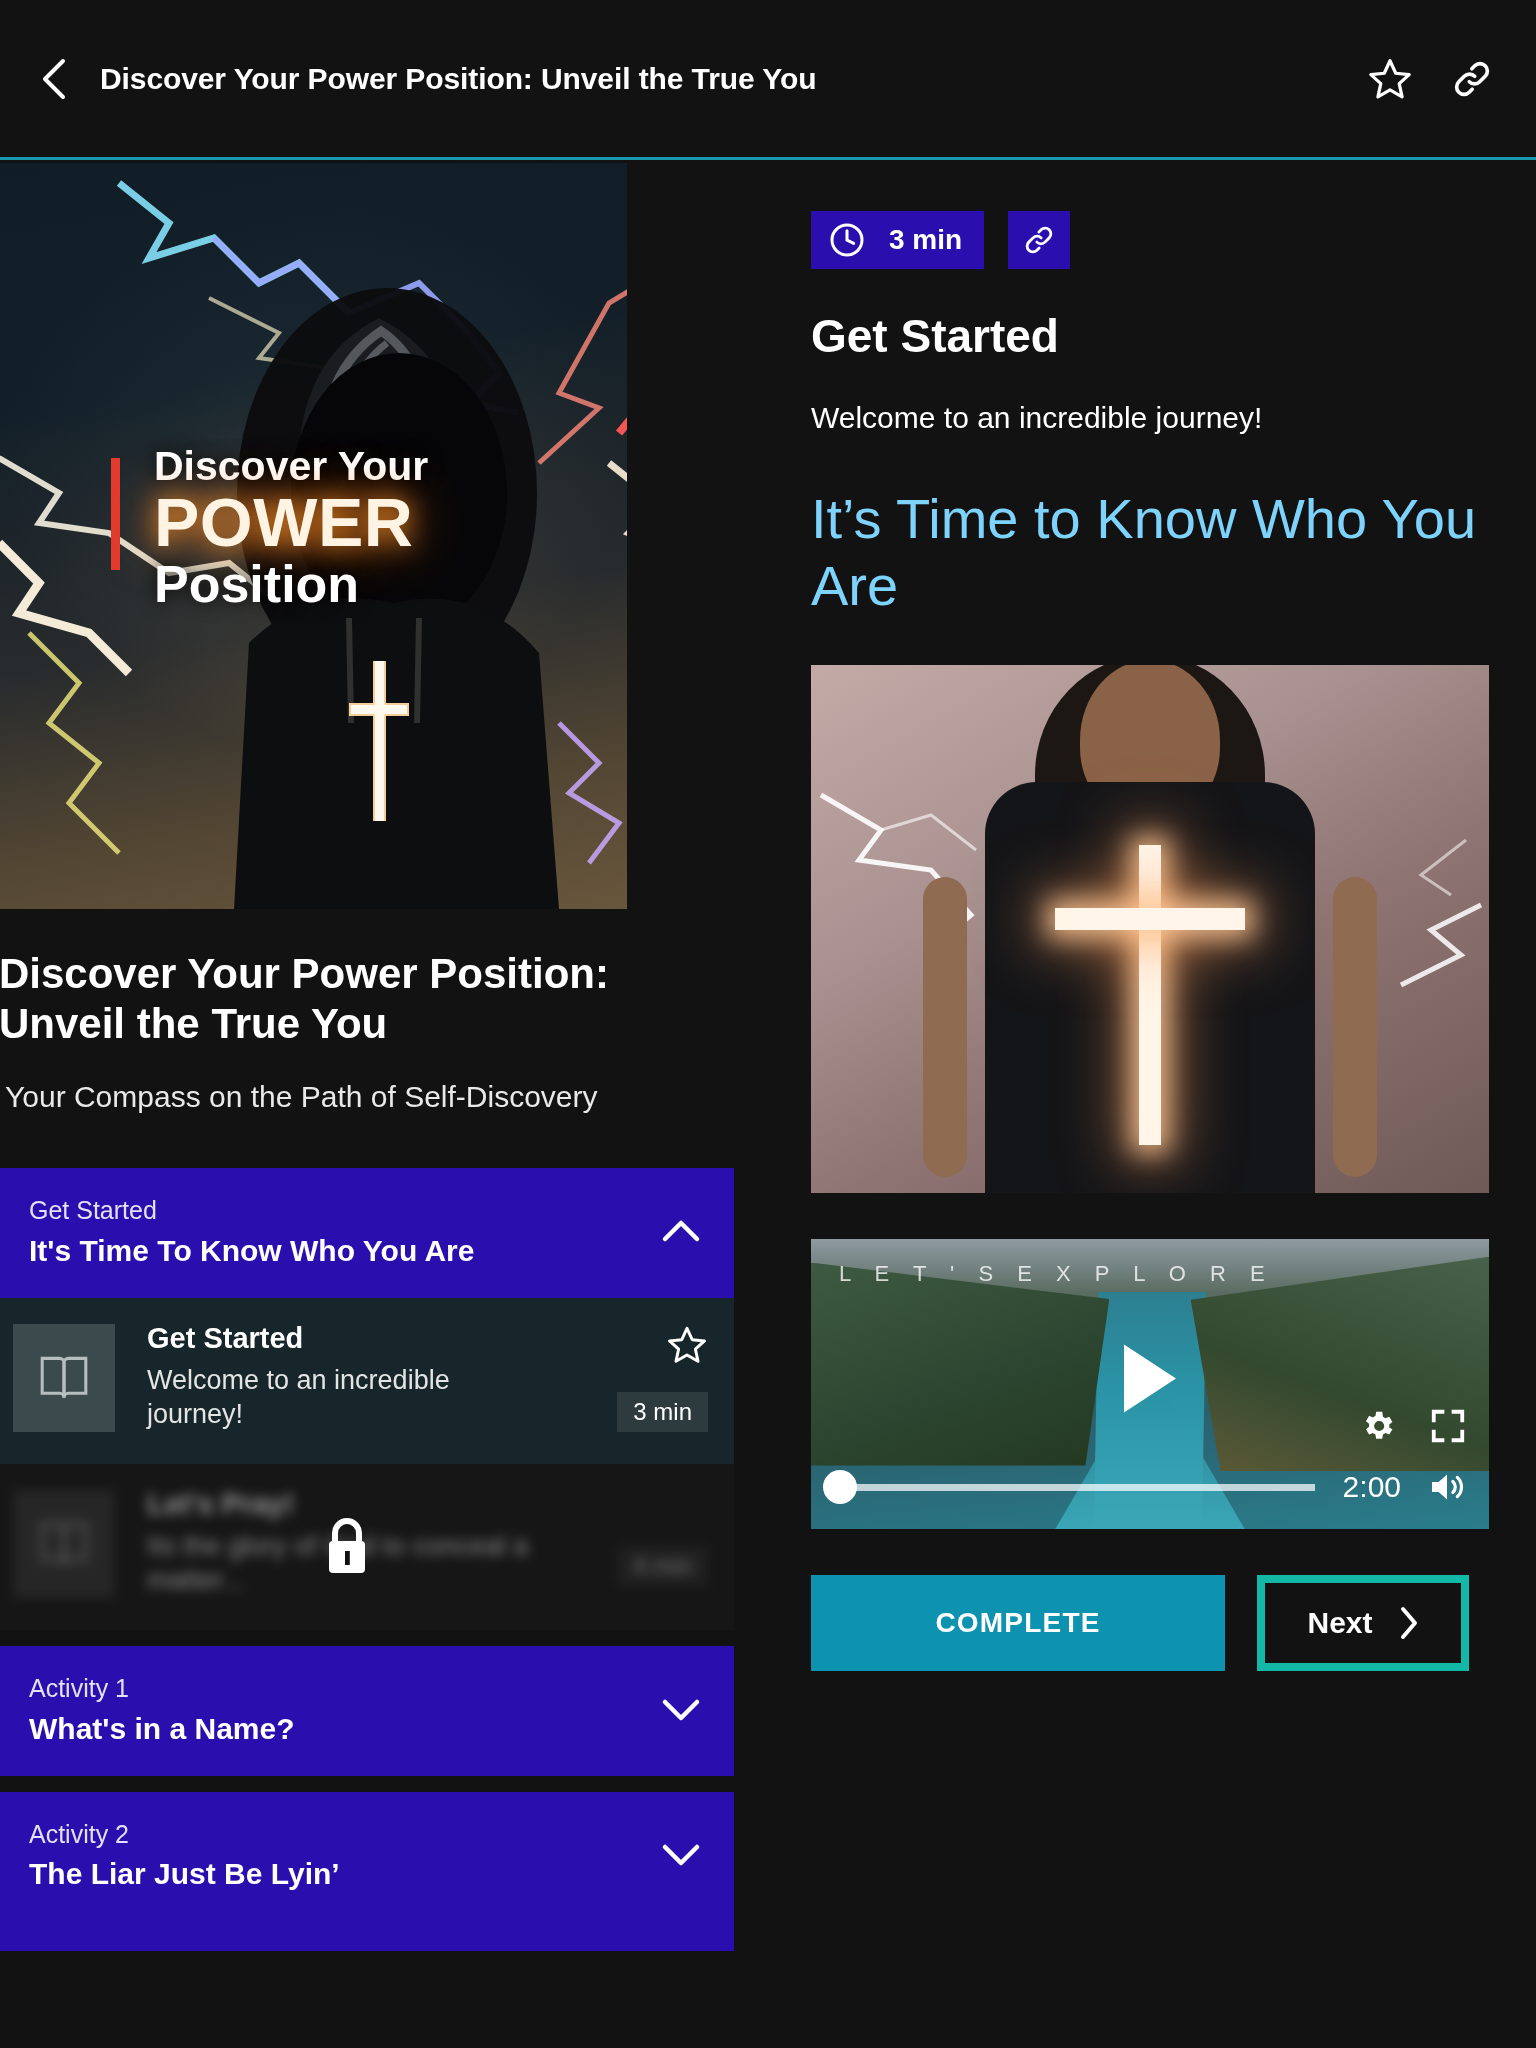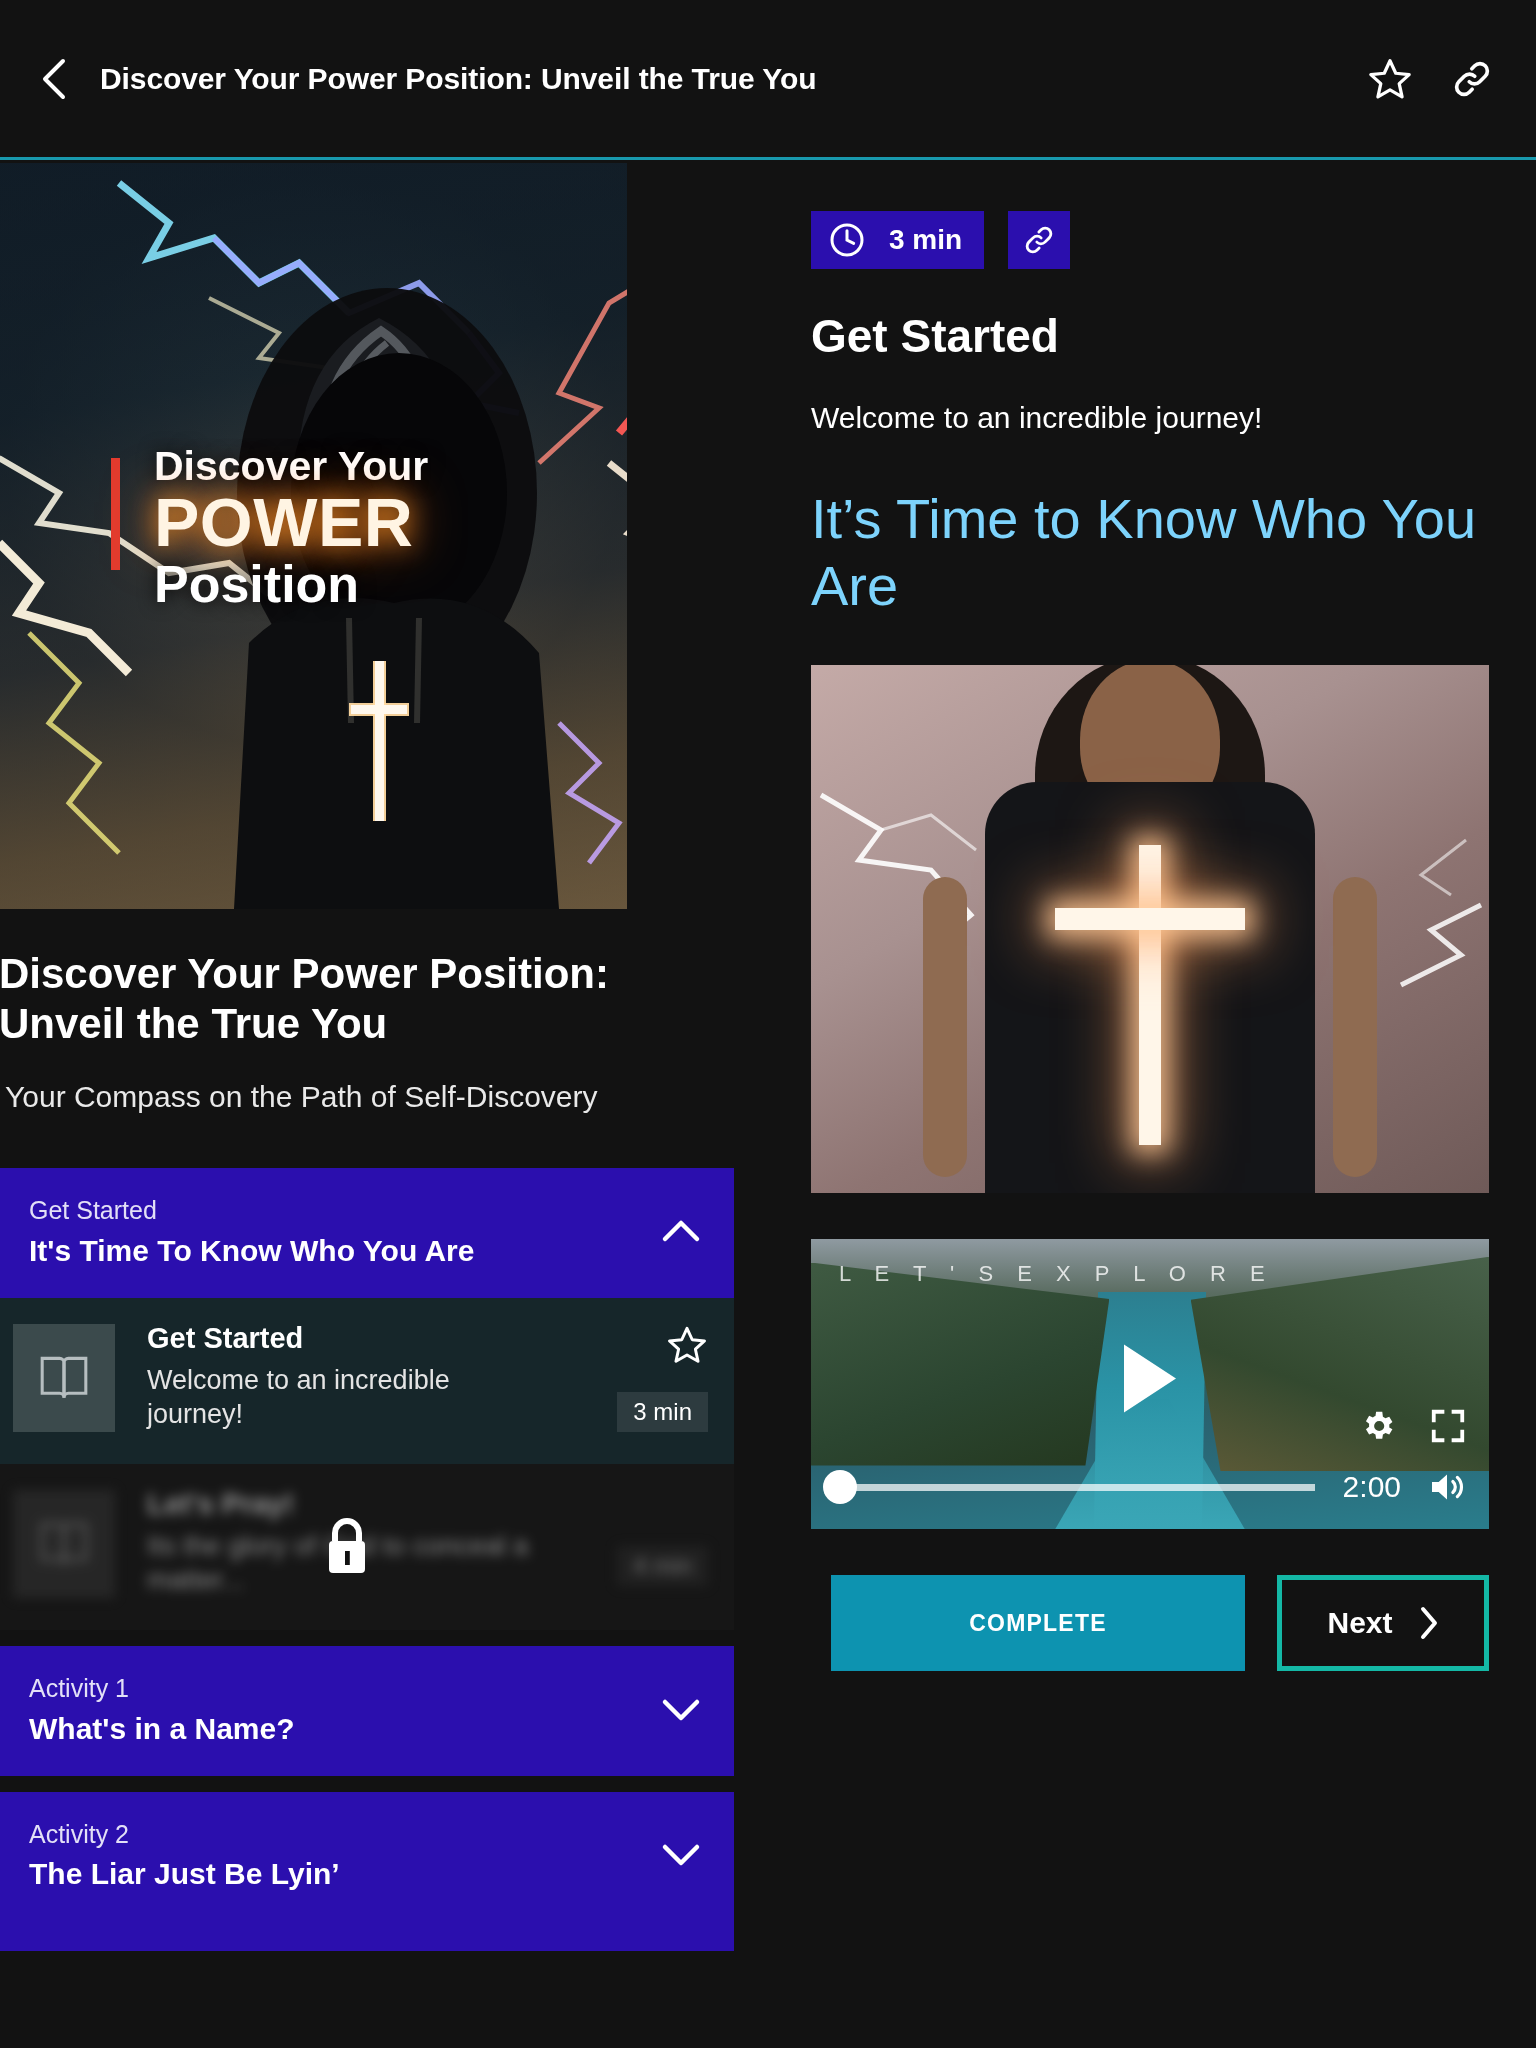--- a/index.html
+++ b/index.html
@@ -333,33 +333,32 @@
   }
   .vc-time { color: #ffffff; font-size: 30px; font-weight: 500; margin-right: 26px; }
   .vc-vol { width: 40px; height: 40px; cursor: pointer; }
 
   
   .btn-row { display: flex; align-items: center; margin-top: 46px; }
   .btn-complete {
     width: 414px; height: 96px;
     background: #0d93b0;
     color: #ffffff;
-    font-size: 23px;
+    font-size: 28px;
     font-weight: bold;
     letter-spacing: 1.2px;
     display: flex; align-items: center; justify-content: center;
     cursor: pointer; border: none;
     font-family: "Liberation Sans", sans-serif;
-    margin-left: 20px;
   }
   .btn-next {
     width: 212px; height: 96px;
     margin-left: 32px;
     background: #121212;
-    border: 5px solid #14b8a6;
+    border: 8px solid #14b8a6;
     color: #ffffff;
     font-size: 30px;
     font-weight: bold;
     display: flex; align-items: center; justify-content: center;
     cursor: pointer;
     font-family: "Liberation Sans", sans-serif;
   }
   .btn-next .chev { margin-left: 26px; display:flex; }
 </style>
 </head>

